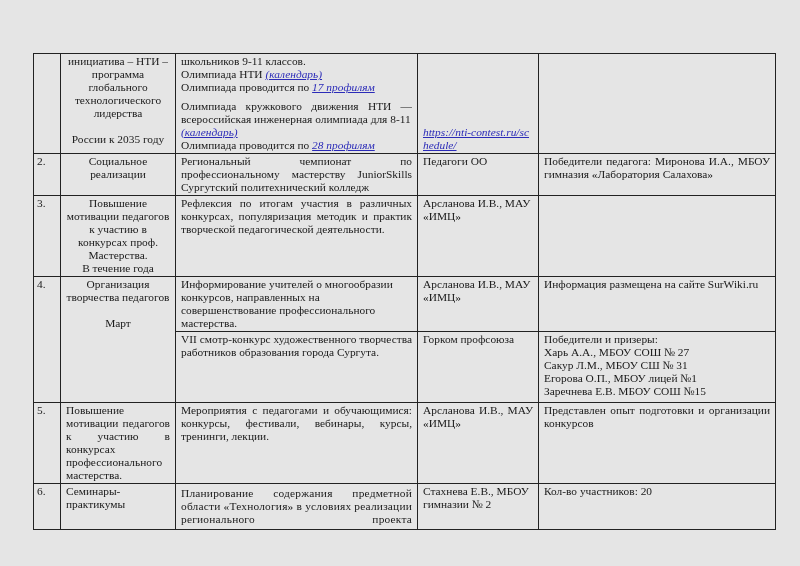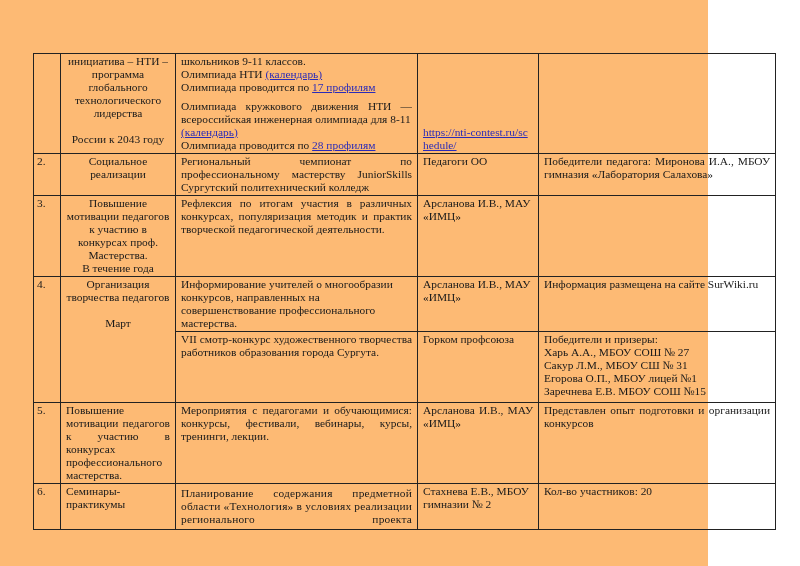--- a/index.html
+++ b/index.html
@@ -1,25 +1,25 @@
 <!DOCTYPE html>
 <html><head>
   <meta charset="utf-8">
   <style>
     html, body { margin:0; padding:0; background:#ffffff; }
     body { width:800px; height:566px; position:relative; overflow:hidden;
            font-family: "Liberation Serif", "DejaVu Serif", serif; color:#1a1a1a; }
-    .page { position:absolute; left:0; top:0; width:708px; height:566px; background:#fdba74; }
+    .page { position:absolute; left:0; top:0; width:800px; height:566px; background:#e5e5e5; }
     table.doc { position:absolute; left:33px; top:53px; width:742px; border-collapse:collapse; table-layout:fixed; }
     table.doc td { border:1px solid #222; vertical-align:top; font-size:11.4px; line-height:13px; padding:1px 5px 1px 5px; }
     table.doc td.num { padding-left:3px; }
     .center { text-align:center; }
     .justify { text-align:justify; text-align-last:left;margin-top:6px; }
     .jfull { text-align:justify; text-align-last:justify;margin-left:32px; }
-    a.link { color:#2b2bb8; text-decoration:underline; }
+    a.link { color:#2b2bb8; text-decoration:underline;font-style:italic; }
     .line { display:block; }
     .gap { display:block; height:13px; }
     .big { font-size:13.4px; line-height:15px; letter-spacing:0.2px; }
   </style>
 </head>
 <body>
 
 <div class="page">
   <table class="doc">
     <colgroup>
@@ -33,21 +33,21 @@
     <tbody>
         <tr style="height:93px">
       <td class="num"></td>
       <td class="center">
         <span class="line">инициатива – НТИ –</span>
         <span class="line">программа</span>
         <span class="line">глобального</span>
         <span class="line">технологического</span>
         <span class="line">лидерства</span>
         <span class="gap"></span>
-        <span class="line">России к 2043 году</span>
+        <span class="line">России к 2035 году</span>
       </td>
       <td>
         <span class="line">школьников 9-11 классов.</span>
         <span class="line"><span>Олимпиада НТИ </span><a class="link">(календарь)</a></span>
         <span class="line"><span>Олимпиада проводится по </span><a class="link">17 профилям</a></span>
         <span class="line justify">Олимпиада кружкового движения НТИ — всероссийская инженерная олимпиада для 8-11</span>
         <span class="line"><a class="link">(календарь)</a></span>
         <span class="line"><span>Олимпиада проводится по </span><a class="link">28 профилям</a></span>
       </td>
       <td style="vertical-align:bottom">

